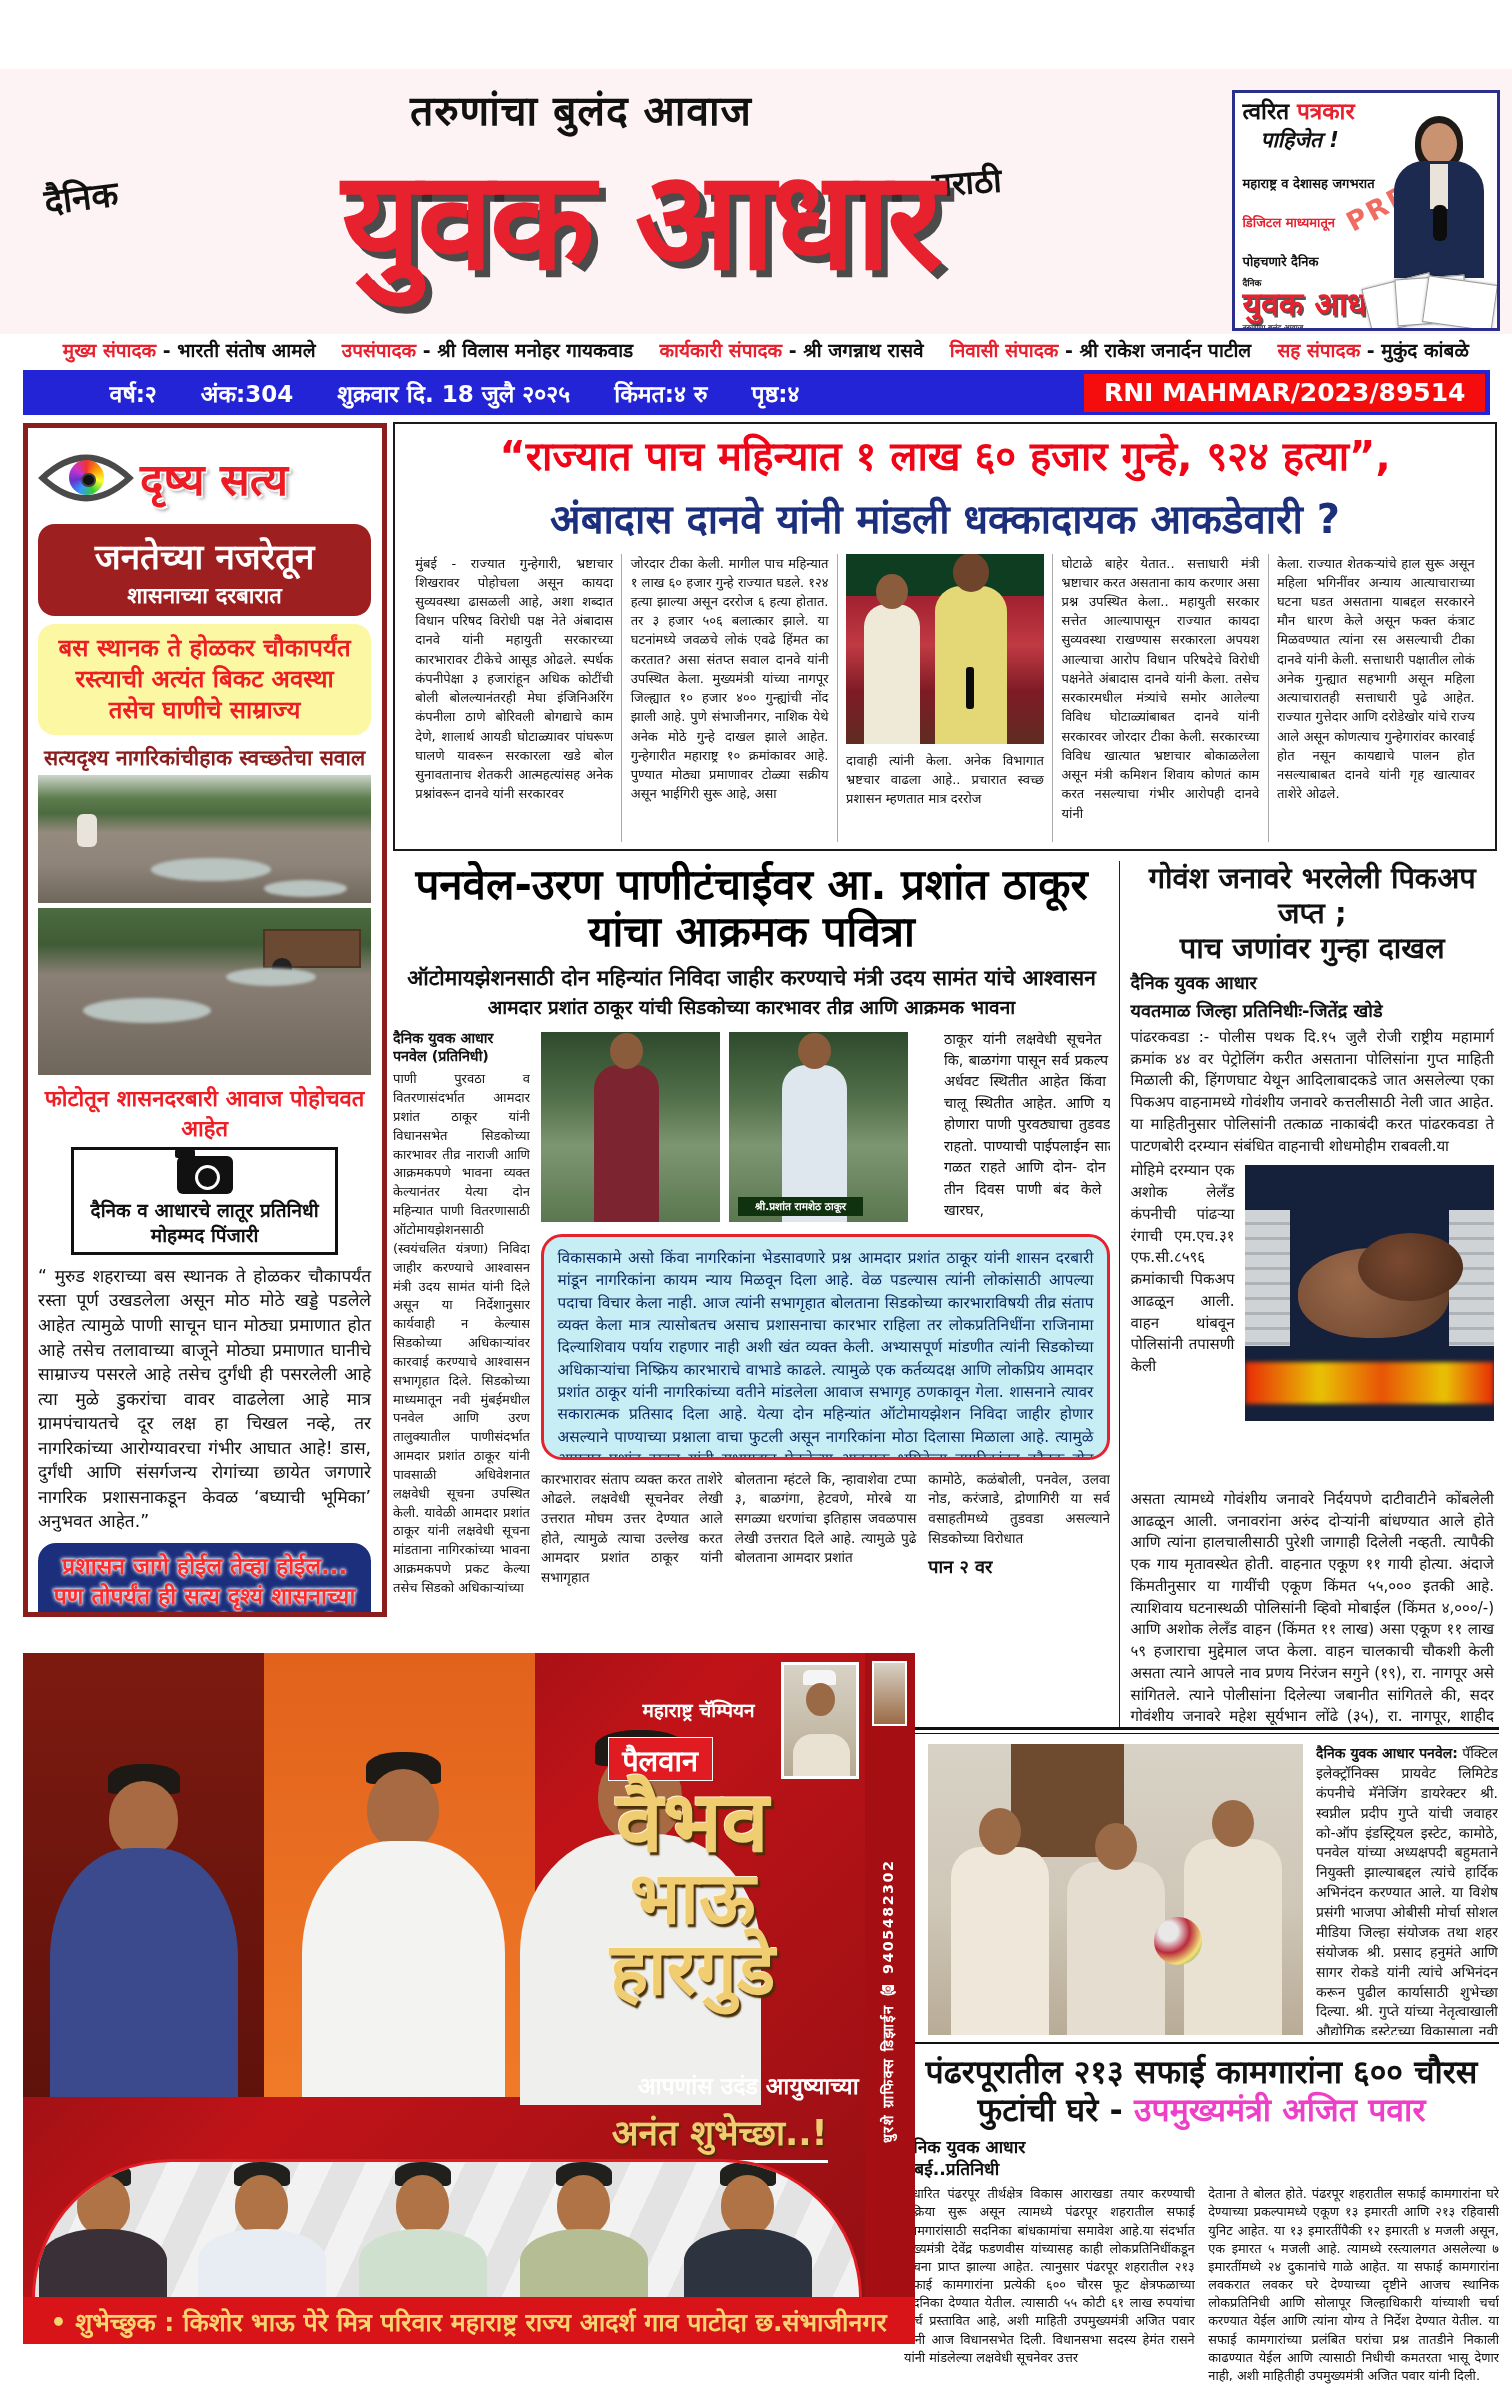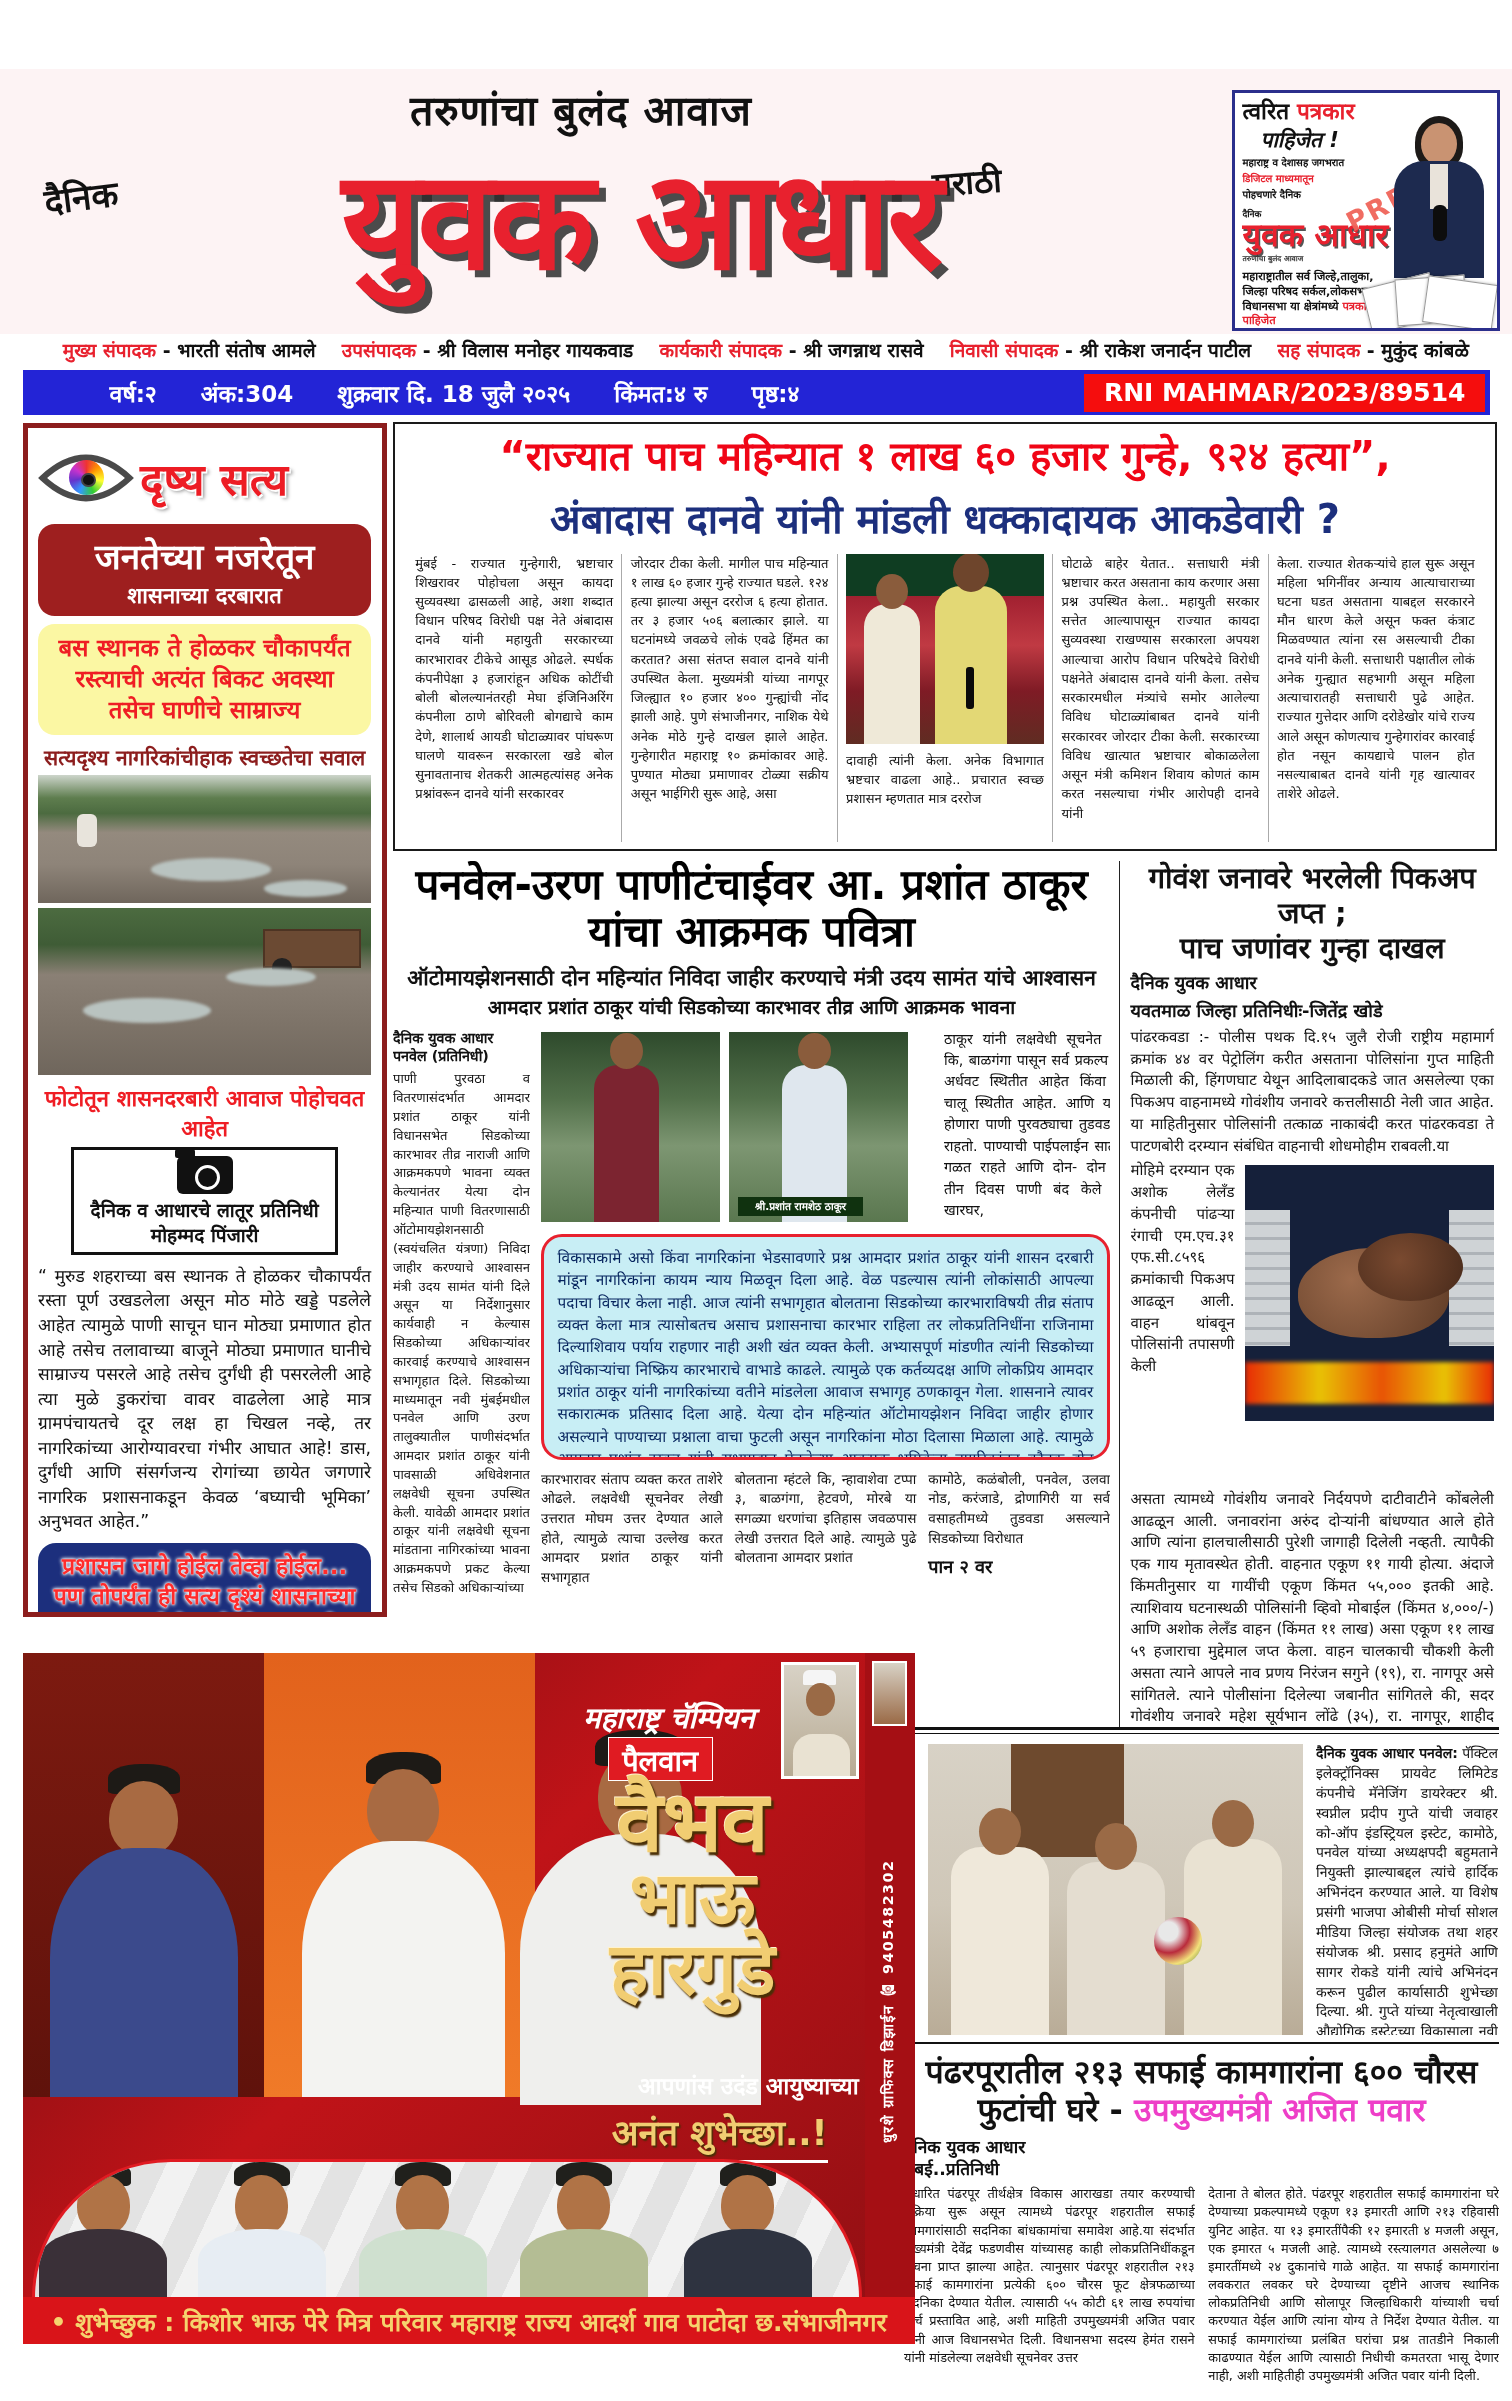--- a/index.html
+++ b/index.html
@@ -27,21 +27,21 @@
   .mh-title{position:absolute;left:68px;top:66px;width:1145px;text-align:center;font-size:137px;
     line-height:1.25;font-weight:900;color:#e8212e;letter-spacing:-3.8px;
     text-shadow:6.8px 6.8px 0 rgba(45,45,45,.85);white-space:nowrap;}
 
   
   .press-ad{position:absolute;right:12px;top:21px;width:268px;height:241px;border:3px solid #2b2f8c;
     background:#fff;padding:6px 7.5px;overflow:hidden;}
   .pa-h{font-size:22.6px;font-weight:900;text-align:left;line-height:1.15;}
   .pa-h .red{color:#e8212e;}
   .pa-h2{font-size:21px;font-weight:900;font-style:italic;margin-left:18px;}
-  .pa-l{font-size:10px;font-weight:800;margin-top:2px;}
+  .pa-l{font-size:13px;font-weight:800;margin-top:21px;}
   .pa-l.red{color:#e8212e;}
   .pa-press{position:absolute;left:107px;top:90px;transform:rotate(-28deg);color:#f0655a;
     font-size:27px;font-weight:900;letter-spacing:2.3px;opacity:.95;}
   .pa-logo{margin-top:6px;line-height:1;}
   .pa-logo .tiny{font-size:9px;font-weight:800;}
   .pa-logo .big{font-size:32px;font-weight:900;color:#e8212e;text-shadow:1.5px 1.5px 0 #555;}
   .pa-logo .tag{font-size:7.5px;font-weight:700;color:#333;}
   .pa-areas{font-size:11.3px;font-weight:800;margin-top:7.5px;line-height:1.3;width:154px;}
   .pa-areas .red{color:#e8212e;}
   .pa-fig{position:absolute;right:6px;top:22.6px;width:105px;height:162px;}
@@ -208,21 +208,21 @@
   .psn1 .bd{width:188px;height:249px;background:#3b4a8c;}
   .psn2{left:279px;} .psn2 .hr{width:75px;height:32px;} .psn2 .hd{width:72px;height:80px;margin-top:-15px;}
   .psn2 .bd{width:203px;height:256px;background:#f3f3f1;}
   .psn3{left:497px;bottom:239px;} .psn3 .hr{width:90px;height:36px;} .psn3 .hd{width:84px;height:92px;margin-top:-16.6px;}
   .psn3 .bd{width:241px;height:271px;background:#efefed;}
   .ad-frame{position:absolute;right:56px;top:9px;width:78px;height:117px;border:3px solid #fff;
     background:linear-gradient(180deg,#d8d2c6,#b7aa93);}
   .ad-frame .cap{position:absolute;left:19.6px;top:4.5px;width:33px;height:15px;border-radius:6px 6px 1.5px 1.5px;background:#f5f5f5;}
   .ad-frame .fc{position:absolute;left:22.6px;top:18px;width:29px;height:33px;border-radius:50%;background:#9a6a46;}
   .ad-frame .tr{position:absolute;left:9px;bottom:0;width:57px;height:42px;border-radius:19.6px 19.6px 0 0;background:#e9e2d2;}
-  .ad-champ{position:absolute;right:160px;top:44px;color:#fff;font-size:29px;font-weight:800;font-style:italic;}
+  .ad-champ{position:absolute;right:160px;top:44px;color:#fff;font-size:19px;font-weight:800;}
   .ad-pehl{position:absolute;right:202px;top:84px;background:#e01b22;color:#fff;font-size:29px;
     font-weight:900;padding:1.5px 13.6px;border:1.5px solid #fff;}
   .ad-name{position:absolute;right:45px;top:128px;width:354px;text-align:center;color:#f1cd72;
     font-weight:900;line-height:.98;text-shadow:2.3px 3px 1.5px #4a2f06,-0.8px -0.8px 0 #fff3cf;}
   .ad-name .n1{font-size:84px;} .ad-name .n2{font-size:72px;} .ad-name .n3{font-size:72px;}
   .ad-w1{position:absolute;right:56px;top:416px;color:#fff;font-size:23px;font-weight:800;}
   .ad-w2{position:absolute;right:87px;top:455px;color:#f1cd72;font-size:35px;font-weight:900;
     border-bottom:3px solid #fff;padding-bottom:4.5px;text-shadow:1.5px 2.3px 1.5px #4a2f06;}
   .ad-arc{position:absolute;left:9px;right:53px;top:506px;height:139px;background:
     repeating-linear-gradient(115deg,#f2f2f2 0 30px,#e3e3e3 30px 60px);

